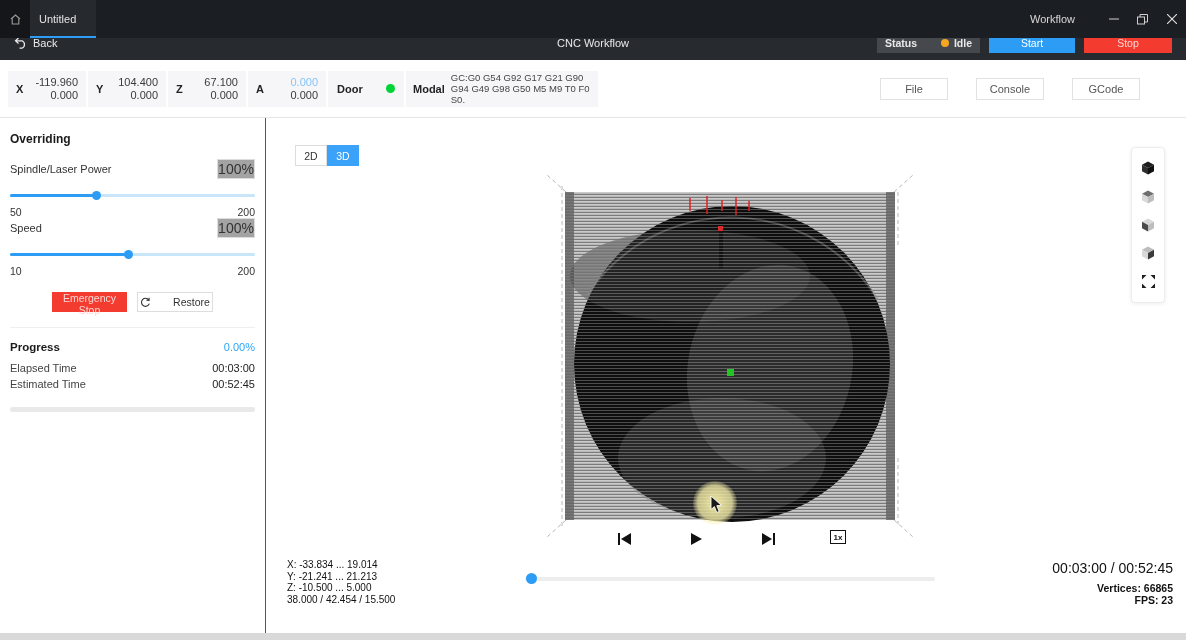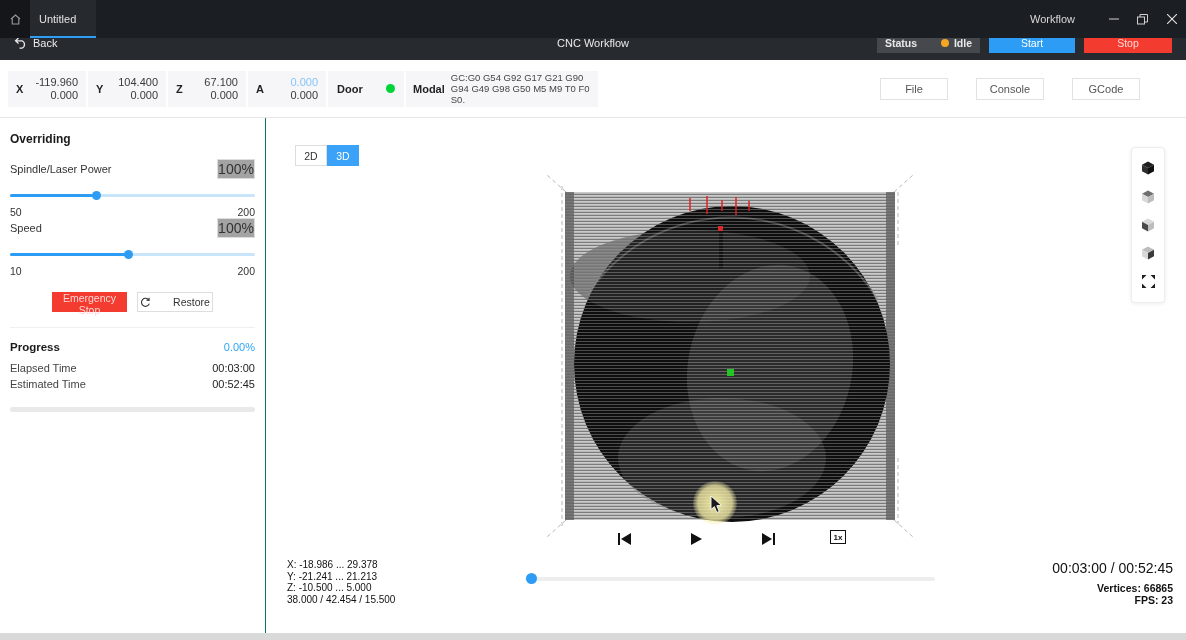--- a/index.html
+++ b/index.html
@@ -370,21 +370,21 @@
       </div>
       <div class="speed-badge">1x</div>
     </div>
 
     <div class="timeline">
       <div class="tl-track"></div>
       <div class="tl-handle"></div>
     </div>
 
     <div class="bounds-info">
-      <div>X: -18.986 ... 29.378</div>
+      <div>X: -33.834 ... 19.014</div>
       <div>Y: -21.241 ... 21.213</div>
       <div>Z: -10.500 ... 5.000</div>
       <div>38.000 / 42.454 / 15.500</div>
     </div>
 
     <div class="time-display">00:03:00 / 00:52:45</div>
     <div class="stats-info">
       <div>Vertices: 66865</div>
       <div>FPS: 23</div>
     </div>

